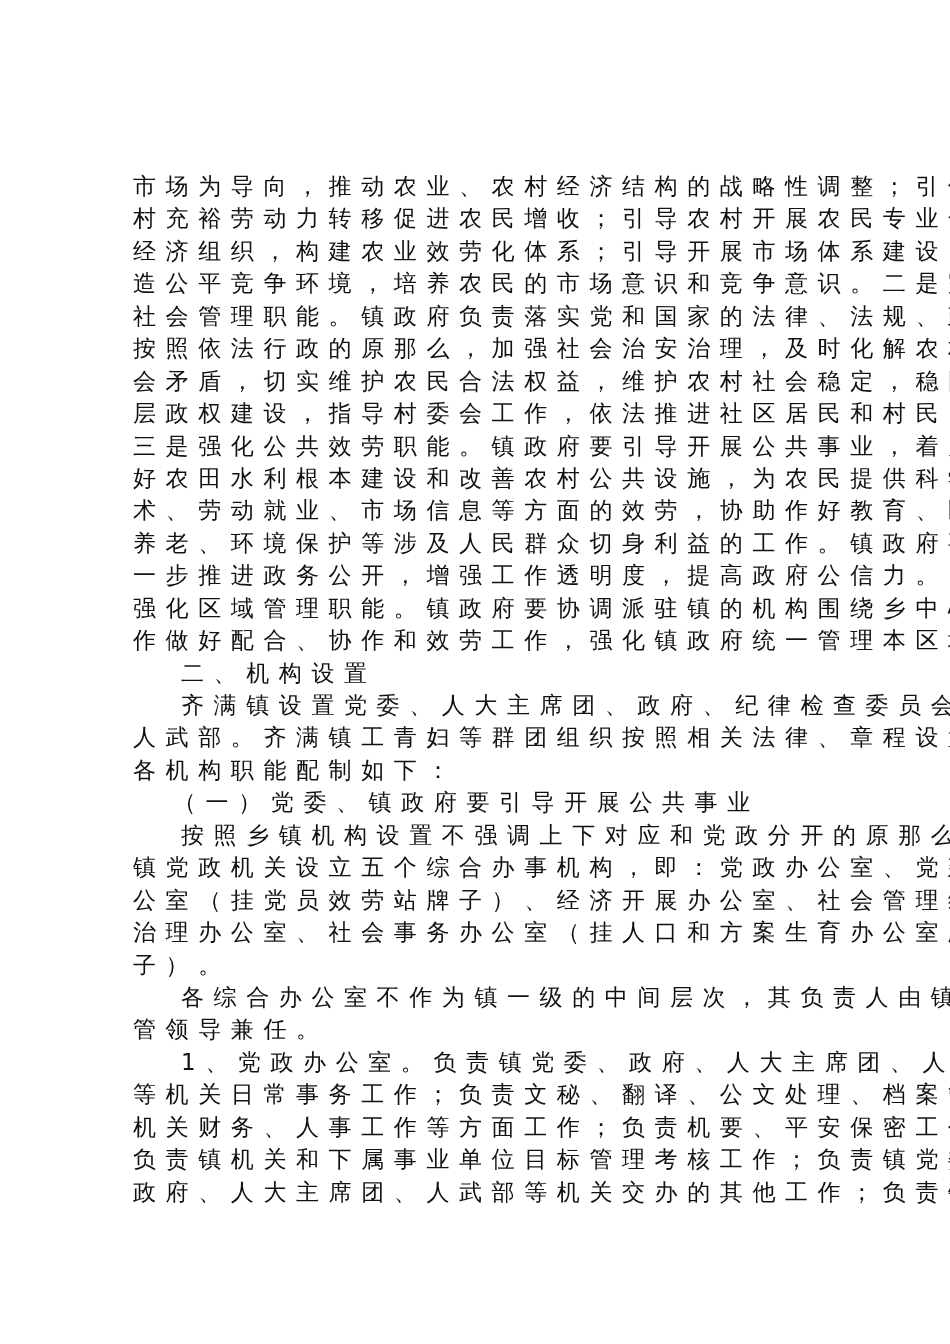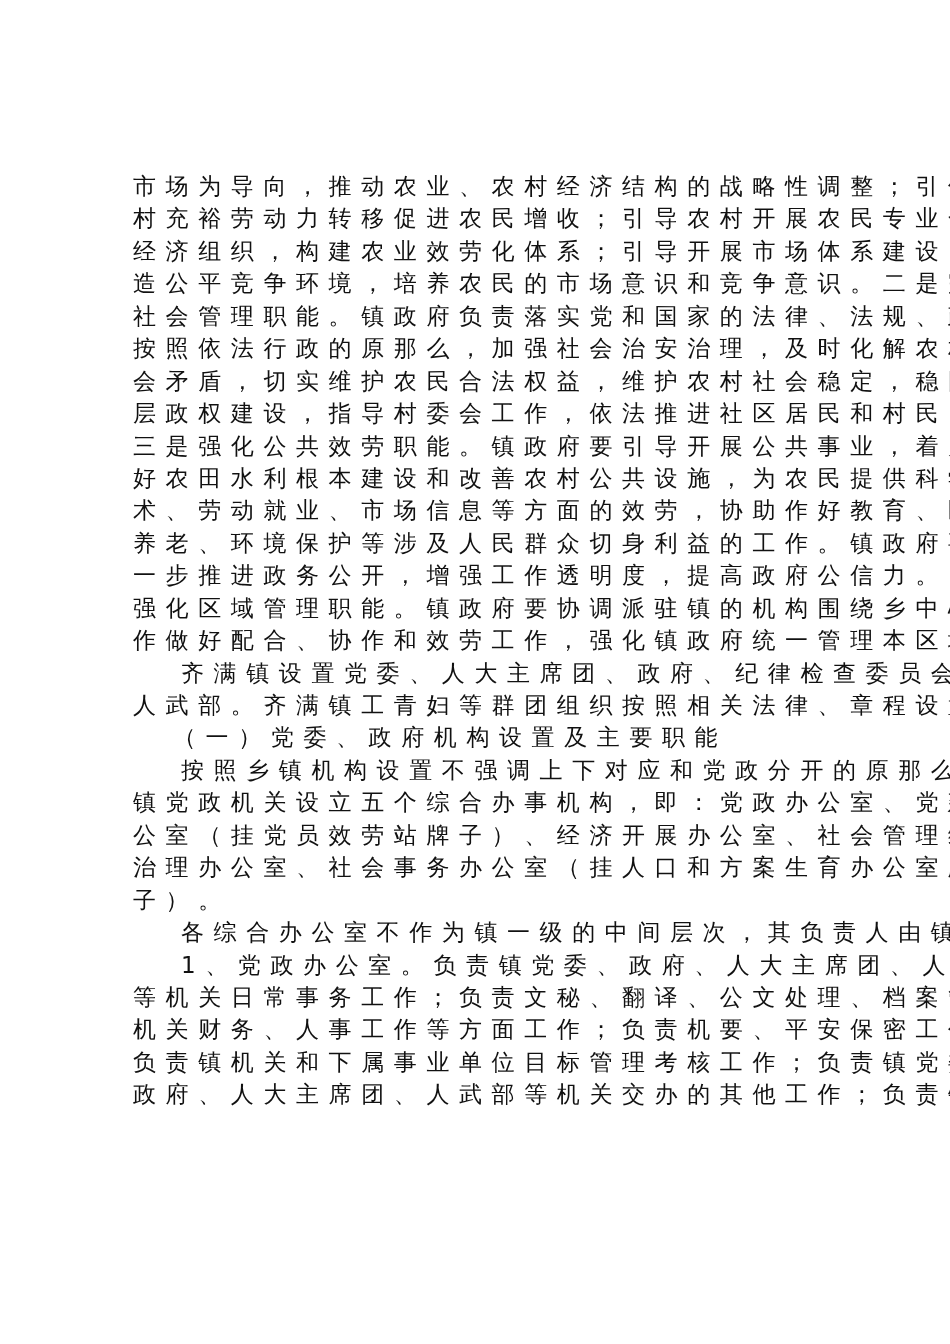--- a/index.html
+++ b/index.html
@@ -44,27 +44,30 @@
   <span class="line">按照依法行政的原那么，加强社会治安治理，及时化解农村社</span>
   <span class="line">会矛盾，切实维护农民合法权益，维护农村社会稳定，稳固基</span>
   <span class="line">层政权建设，指导村委会工作，依法推进社区居民和村民自治。</span>
   <span class="line">三是强化公共效劳职能。镇政府要引导开展公共事业，着力抓</span>
   <span class="line">好农田水利根本建设和改善农村公共设施，为农民提供科学技</span>
   <span class="line">术、劳动就业、市场信息等方面的效劳，协助作好教育、医疗、</span>
   <span class="line">养老、环境保护等涉及人民群众切身利益的工作。镇政府要进</span>
   <span class="line">一步推进政务公开，增强工作透明度，提高政府公信力。四是</span>
   <span class="line">强化区域管理职能。镇政府要协调派驻镇的机构围绕乡中心工</span>
   <span class="line">作做好配合、协作和效劳工作，强化镇政府统一管理本区域政</span>
+  <span class="line indent">二、机构设置</span>
   <span class="line indent">齐满镇设置党委、人大主席团、政府、纪律检查委员会、</span>
   <span class="line">人武部。齐满镇工青妇等群团组织按照相关法律、章程设置。</span>
-  <span class="line indent2">（一）党委、政府机构设置及主要职能</span>
+  <span class="line">各机构职能配制如下：</span>
+  <span class="line indent2">（一）党委、镇政府要引导开展公共事业</span>
   <span class="line indent">按照乡镇机构设置不强调上下对应和党政分开的原那么，</span>
   <span class="line">镇党政机关设立五个综合办事机构，即：党政办公室、党建办</span>
   <span class="line">公室（挂党员效劳站牌子）、经济开展办公室、社会管理综合</span>
   <span class="line">治理办公室、社会事务办公室（挂人口和方案生育办公室牌</span>
   <span class="line">子）。</span>
   <span class="line indent">各综合办公室不作为镇一级的中间层次，其负责人由镇分</span>
+  <span class="line">管领导兼任。</span>
   <span class="line indent">1、党政办公室。负责镇党委、政府、人大主席团、人武部</span>
   <span class="line">等机关日常事务工作；负责文秘、翻译、公文处理、档案管理、</span>
   <span class="line">机关财务、人事工作等方面工作；负责机要、平安保密工作；</span>
   <span class="line">负责镇机关和下属事业单位目标管理考核工作；负责镇党委、</span>
   <span class="line">政府、人大主席团、人武部等机关交办的其他工作；负责镇机</span>
 </div>
 
 </body></html>

